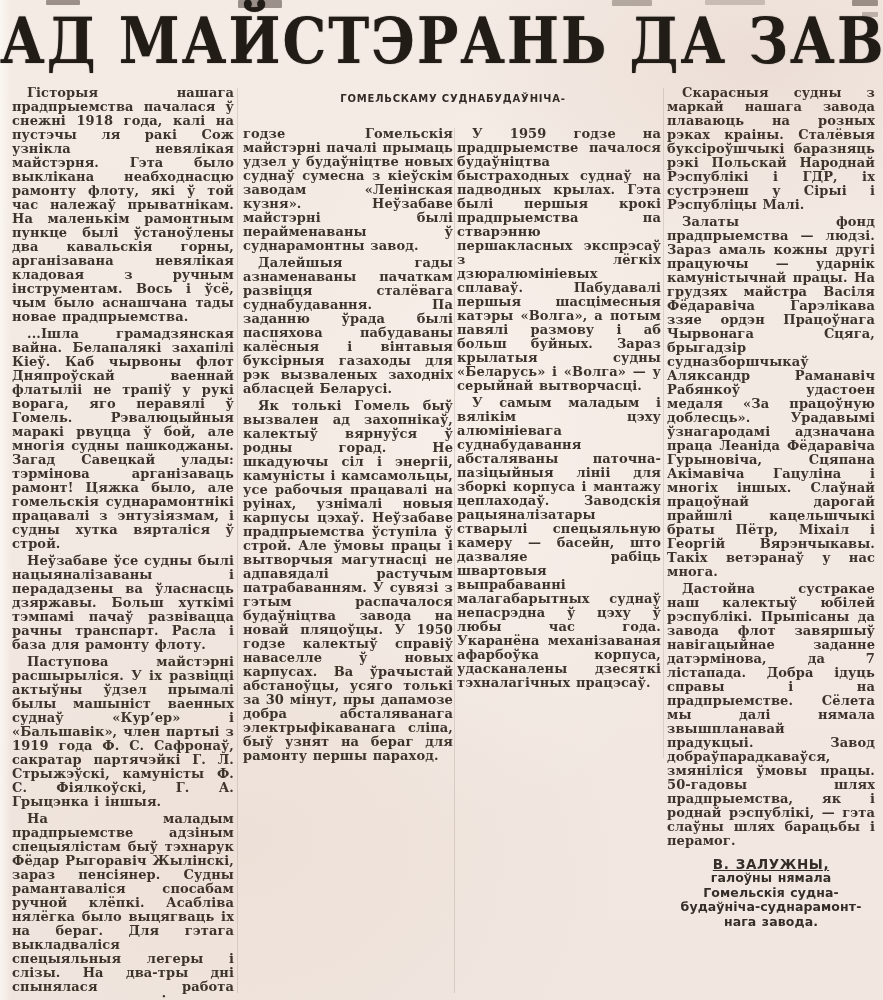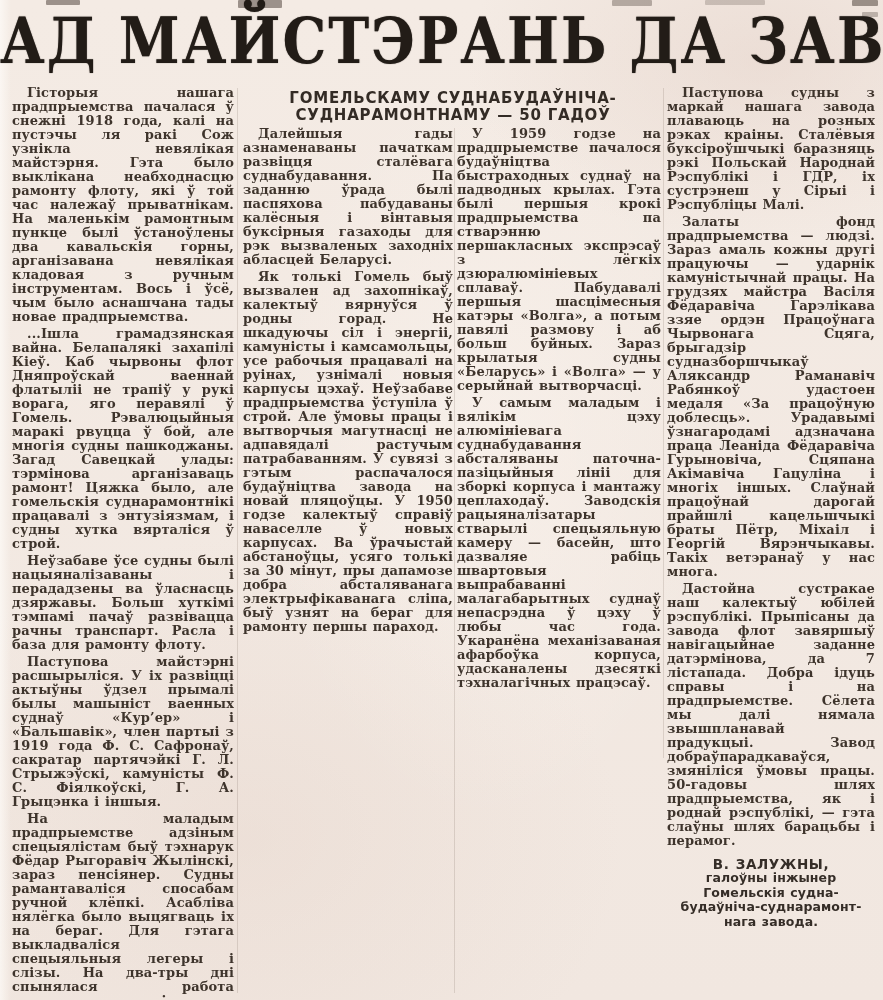--- a/index.html
+++ b/index.html
@@ -30,21 +30,21 @@
     font-size:55px;font-weight:bold;letter-spacing:2px;
     color:#221c17;
     transform:scaleY(1.14);transform-origin:top center;
     text-shadow:0 0 1px rgba(34,28,23,.65);
     white-space:nowrap;
   }
   .subtitle{
     position:absolute;left:248px;top:90px;width:410px;
     text-align:center;
     font-family:"DejaVu Sans","Liberation Sans",sans-serif;
-    font-weight:bold;font-size:15px;line-height:17px;letter-spacing:.8px;
+    font-weight:bold;font-size:10px;line-height:17px;letter-spacing:.8px;
     color:#332b25;
   }
   .col{
     position:absolute;overflow:hidden;
     text-align:justify;
     font-size:13px;font-weight:bold;line-height:14px;
     letter-spacing:.1px;word-spacing:1px;
     color:#3e342c;
   }
   .col p{margin:3px 0 0 0;text-indent:15px;}
@@ -52,21 +52,21 @@
   .col p.cont{text-indent:0;}
   #col1{left:12px;  top:86px; width:222px;height:912px;}
   #col2{left:243px; top:127px;width:210px;height:871px;}
   #col3{left:457px; top:127px;width:204px;height:640px;}
   #col4{left:667px; top:86px; width:208px;height:912px;}
   .signature{
     margin-top:9px;text-align:center;text-indent:0;
     font-family:"DejaVu Sans","Liberation Sans",sans-serif;
     color:#352d27;
   }
-  .signature .author{font-size:13.5px;letter-spacing:.6px;margin:0;text-indent:0;}
+  .signature .author{font-size:13.5px;letter-spacing:.6px;margin:0;text-indent:0;text-decoration:underline;}
   .signature .role{font-size:12.5px;line-height:14.5px;margin:0;text-indent:0;}
 </style>
 </head>
 <body>
 
 <div class="paper">
   <div class="edge-left"></div>
 
   <div class="frag" style="left:46px;top:0;width:34px;height:5px;"></div>
   <div class="frag" style="left:238px;top:0;width:44px;height:8px;"></div>
@@ -76,49 +76,49 @@
   <div class="frag" style="left:862px;top:12px;width:16px;height:5px;opacity:.6;"></div>
 
   <div class="colrule" style="left:237px;top:88px;height:905px;"></div>
   <div class="colrule" style="left:454px;top:128px;height:865px;"></div>
   <div class="colrule" style="left:663px;top:88px;height:670px;"></div>
 
   <h1 class="headline">АД МАЙСТЭРАНЬ ДА ЗАВОДА</h1>
 
   <div class="subtitle">
     <div>ГОМЕЛЬСКАМУ СУДНАБУДАЎНІЧА-</div>
-    <div>СУДНАРАМОНТНАМУ — 50 ГАДОЎ</div>
   </div>
 
   <div class="col" id="col1">
     <p>Гісторыя нашага прадпрыемства пачалася ў снежні 1918 года, калі на пустэчы ля ракі Сож узнікла невялікая майстэрня. Гэта было выклікана неабходнасцю рамонту флоту, які ў той час належаў прыватнікам. На маленькім рамонтным пункце былі ўстаноўлены два кавальскія горны, арганізавана невялікая кладовая з ручным інструментам. Вось і ўсё, чым было аснашчана тады новае прадпрыемства.</p>
     <p>...Ішла грамадзянская вайна. Белапалякі захапілі Кіеў. Каб чырвоны флот Дняпроўскай ваеннай флатыліі не трапіў у рукі ворага, яго перавялі ў Гомель. Рэвалюцыйныя маракі рвуцца ў бой, але многія судны пашкоджаны. Загад Савецкай улады: тэрмінова арганізаваць рамонт! Цяжка было, але гомельскія суднарамонтнікі працавалі з энтузіязмам, і судны хутка вярталіся ў строй.</p>
     <p>Неўзабаве ўсе судны былі нацыяналізаваны і перададзены ва ўласнасць дзяржавы. Больш хуткімі тэмпамі пачаў развівацца рачны транспарт. Расла і база для рамонту флоту.</p>
     <p>Паступова майстэрні расшырыліся. У іх развіцці актыўны ўдзел прымалі былы машыніст ваенных суднаў «Кур’ер» і «Бальшавік», член партыі з 1919 года Ф. С. Сафронаў, сакратар партячэйкі Г. Л. Стрыжэўскі, камуністы Ф. С. Фіялкоўскі, Г. А. Грыцэнка і іншыя.</p>
     <p>На маладым прадпрыемстве адзіным спецыялістам быў тэхнарук Фёдар Рыгоравіч Жылінскі, зараз пенсіянер. Судны рамантаваліся спосабам ручной клёпкі. Асабліва нялёгка было выцягваць іх на бераг. Для гэтага выкладваліся спецыяльныя легеры і слізы. На два-тры дні спынялася работа прадпрыемства, і сотня рабочых уручную падымала судна на бераг.</p>
 
   </div>
 
   <div class="col" id="col2">
+    <p class="cont">годзе Гомельскія майстэрні пачалі прымаць удзел у будаўніцтве новых суднаў сумесна з кіеўскім заводам «Ленінская кузня». Неўзабаве майстэрні былі перайменаваны ў суднарамонтны завод.</p>
     <p>Далейшыя гады азнаменаваны пачаткам развіцця сталёвага суднабудавання. Па заданню ўрада былі паспяхова пабудаваны калёсныя і вінтавыя буксірныя газаходы для рэк вызваленых заходніх абласцей Беларусі.</p>
     <p>Як толькі Гомель быў вызвален ад захопнікаў, калектыў вярнуўся ў родны горад. Не шкадуючы сіл і энергіі, камуністы і камсамольцы, усе рабочыя працавалі на руінах, узнімалі новыя карпусы цэхаў. Неўзабаве прадпрыемства ўступіла ў строй. Але ўмовы працы і вытворчыя магутнасці не адпавядалі растучым патрабаванням. У сувязі з гэтым распачалося будаўніцтва завода на новай пляцоўцы. У 1950 годзе калектыў справіў наваселле ў новых карпусах. Ва ўрачыстай абстаноўцы, усяго толькі за 30 мінут, пры дапамозе добра абсталяванага электрыфікаванага сліпа, быў узнят на бераг для рамонту першы параход.</p>
 
   </div>
 
   <div class="col" id="col3">
     <p>У 1959 годзе на прадпрыемстве пачалося будаўніцтва быстраходных суднаў на падводных крылах. Гэта былі першыя крокі прадпрыемства па стварэнню першакласных экспрэсаў з лёгкіх дзюралюмініевых сплаваў. Пабудавалі першыя шасцімесныя катэры «Волга», а потым павялі размову і аб больш буйных. Зараз крылатыя судны «Беларусь» і «Волга» — у серыйнай вытворчасці.</p>
     <p>У самым маладым і вялікім цэху алюмініевага суднабудавання абсталяваны паточна-пазіцыйныя лініі для зборкі корпуса і мантажу цеплаходаў. Заводскія рацыяналізатары стварылі спецыяльную камеру — басейн, што дазваляе рабіць швартовыя выпрабаванні малагабарытных суднаў непасрэдна ў цэху ў любы час года. Укаранёна механізаваная афарбоўка корпуса, удасканалены дзесяткі тэхналагічных працэсаў.</p>
 
   </div>
 
   <div class="col" id="col4">
-    <p>Паступова судны з маркай нашага завода плаваюць на розных рэках краіны. Сталёвыя буксіроўшчыкі баразняць рэкі Польскай Народнай Рэспублікі і ГДР, іх сустрэнеш у Сірыі і Рэспубліцы Малі.</p>
+    <p>Скарасныя судны з маркай нашага завода плаваюць на розных рэках краіны. Сталёвыя буксіроўшчыкі баразняць рэкі Польскай Народнай Рэспублікі і ГДР, іх сустрэнеш у Сірыі і Рэспубліцы Малі.</p>
     <p>Залаты фонд прадпрыемства — людзі. Зараз амаль кожны другі працуючы — ударнік камуністычнай працы. На грудзях майстра Васіля Фёдаравіча Гарэлікава ззяе ордэн Працоўнага Чырвонага Сцяга, брыгадзір судназборшчыкаў Аляксандр Раманавіч Рабянкоў удастоен медаля «За працоўную доблесць». Урадавымі ўзнагародамі адзначана праца Леаніда Фёдаравіча Гурыновіча, Сцяпана Акімавіча Гацуліна і многіх іншых. Слаўнай працоўнай дарогай прайшлі кацельшчыкі браты Пётр, Міхаіл і Георгій Вярэнчыкавы. Такіх ветэранаў у нас многа.</p>
     <p>Дастойна сустракае наш калектыў юбілей рэспублікі. Прыпісаны да завода флот завяршыў навігацыйнае заданне датэрмінова, да 7 лістапада. Добра ідуць справы і на прадпрыемстве. Сёлета мы далі нямала звышпланавай прадукцыі. Завод добраўпарадкаваўся, змяніліся ўмовы працы. 50-гадовы шлях прадпрыемства, як і роднай рэспублікі, — гэта слаўны шлях барацьбы і перамог.</p>
     <div class="signature">
       <p class="author">В. ЗАЛУЖНЫ,</p>
-      <p class="role">галоўны інжынер</p>
+      <p class="role">галоўны нямала</p>
       <p class="role">Гомельскія судна-</p>
       <p class="role">будаўніча-суднарамонт-</p>
       <p class="role">нага завода.</p>
     </div>
   </div>
 </div>
 
 </body></html>

